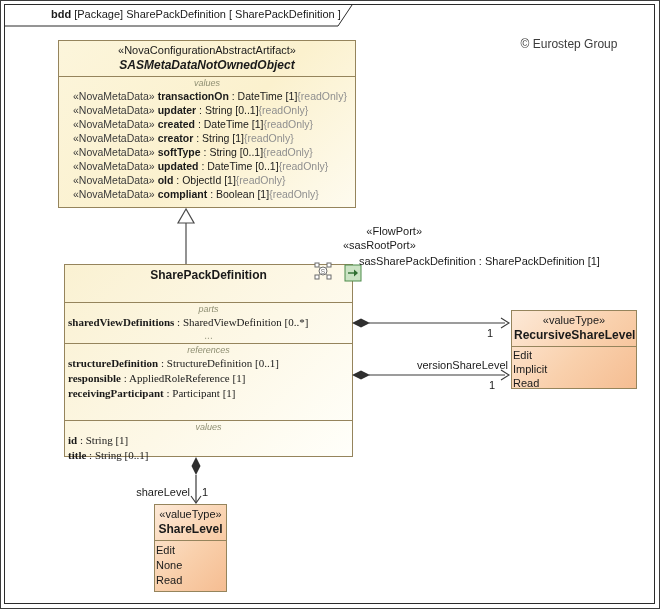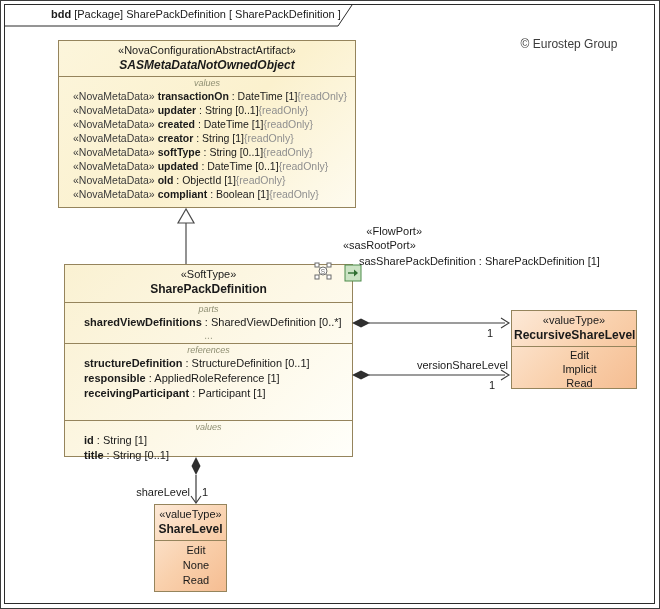--- a/index.html
+++ b/index.html
@@ -15,27 +15,27 @@
   .cream{background:linear-gradient(135deg,#FCF5DB 0%,#FBF1CE 55%,#FEFBEF 100%);}
   .cream2{background:linear-gradient(135deg,#FAF1D2 0%,#FDF8E7 55%,#FFFFFA 100%);}
   .peach{background:linear-gradient(135deg,#FDE9D7 0%,#F9D0AC 55%,#F5BD92 100%);}
   .cls-head{text-align:center;border-bottom:1px solid #95845C;padding:2px 2px 3px;position:relative;}
   .stereo{font-size:11px;line-height:14px;}
   .cls-name{font-size:12px;font-weight:bold;line-height:16px;}
   .italic{font-style:italic;}
   .comp{border-top:1px solid #95845C;overflow:hidden;box-sizing:border-box;}
   .comp:first-of-type{border-top:none;}
   .comp-label{font-size:9px;font-style:italic;color:#8F8F73;text-align:center;line-height:11px;padding-top:1px;}
-  .row{font-size:11px;line-height:15px;padding-left:19px;white-space:pre;overflow:hidden;}
+  .row{font-size:11px;line-height:15px;padding-left:3px;white-space:pre;overflow:hidden;font-family:Liberation Serif, serif;}
   .row-s{font-size:10.5px;line-height:14px;padding-left:14px;white-space:pre;overflow:hidden;}
   .n{font-weight:bold;}
   .m{color:#8f8f8f;}
   .s{color:#3a3a3a;}
   .ellipsis{font-size:10px;color:#9a9a85;text-align:center;line-height:11px;}
-  .lit{font-size:11px;line-height:14px;padding-left:11px;text-align:center;}
+  .lit{font-size:11px;line-height:14px;padding-left:1px;}
 
   .floatlabel{position:absolute;font-size:11px;z-index:4;white-space:pre;}
   .svgoverlay{position:absolute;left:0;top:0;z-index:3;pointer-events:none;}
 
   .logo{position:absolute;left:490px;top:30px;width:156px;text-align:center;z-index:4;}
   .logo-text{font-family:"DejaVu Sans",sans-serif;font-weight:bold;font-style:italic;
              font-size:23px;letter-spacing:-1px;color:#1A3B9C;line-height:26px;}
   .logo-dot{display:inline-block;width:5px;height:5px;border-radius:50%;
             background:#CC1111;vertical-align:4px;margin-right:-2px;}
   .copyright{font-size:12px;color:#3c3c3c;margin-top:6px;}
@@ -68,21 +68,20 @@
       <div class="row-s"><span class="s">«NovaMetaData» </span><span class="n">creator</span><span> : String [1]</span><span class="m">{readOnly}</span></div>
       <div class="row-s"><span class="s">«NovaMetaData» </span><span class="n">softType</span><span> : String [0..1]</span><span class="m">{readOnly}</span></div>
       <div class="row-s"><span class="s">«NovaMetaData» </span><span class="n">updated</span><span> : DateTime [0..1]</span><span class="m">{readOnly}</span></div>
       <div class="row-s"><span class="s">«NovaMetaData» </span><span class="n">old</span><span> : ObjectId [1]</span><span class="m">{readOnly}</span></div>
       <div class="row-s"><span class="s">«NovaMetaData» </span><span class="n">compliant</span><span> : Boolean [1]</span><span class="m">{readOnly}</span></div>
     </div>
   </div>
 
   <div class="cls cream2" style="left:63px;top:263px;width:289px;height:193px;">
     <div class="cls-head" style="height:32px;">
-      <div class="stereo">«SoftType»</div>
       <div class="cls-name">SharePackDefinition</div>
     </div>
     <div class="comp" style="border-top:none;height:40px;">
       <div class="comp-label">parts</div>
       <div class="row"><span class="n">sharedViewDefinitions</span><span> : SharedViewDefinition [0..*]</span></div>
       <div class="ellipsis">...</div>
     </div>
     <div class="comp" style="height:77px;">
       <div class="comp-label">references</div>
       <div class="row"><span class="n">structureDefinition</span><span> : StructureDefinition [0..1]</span></div>

